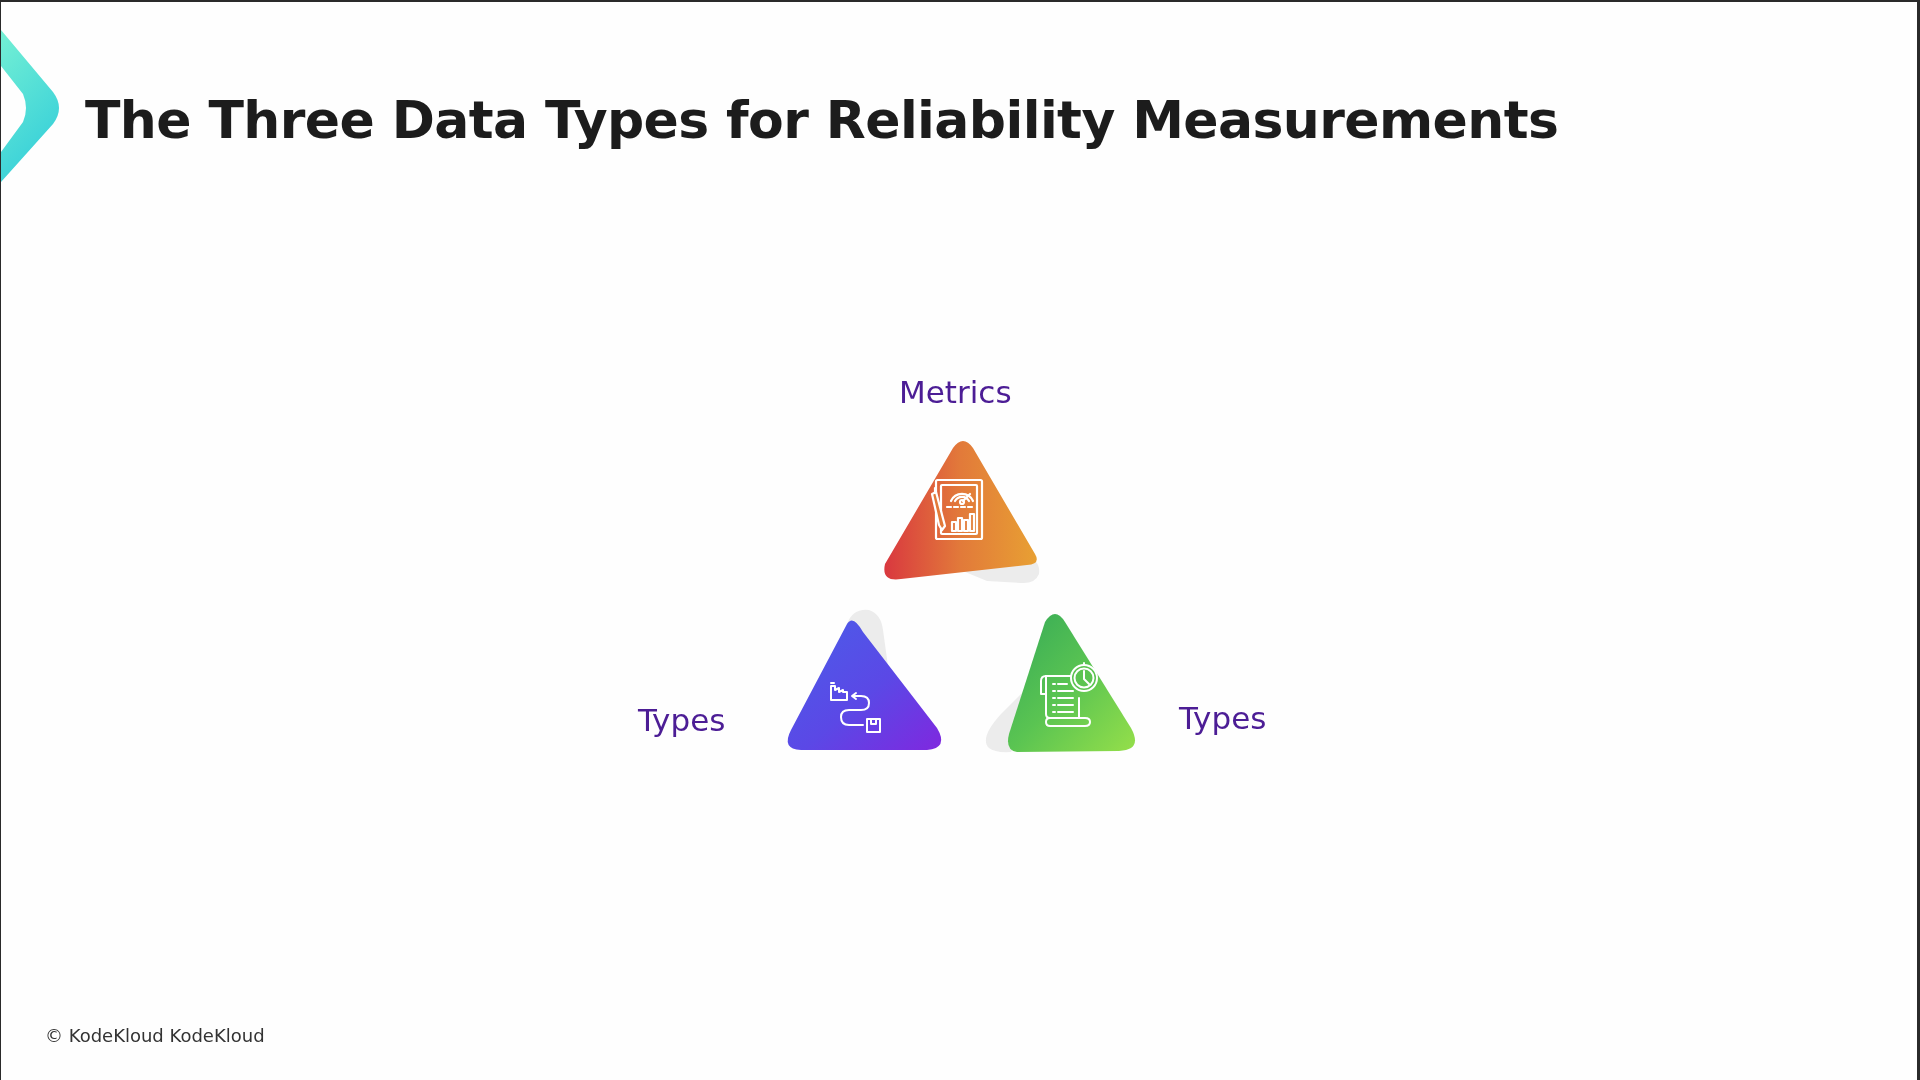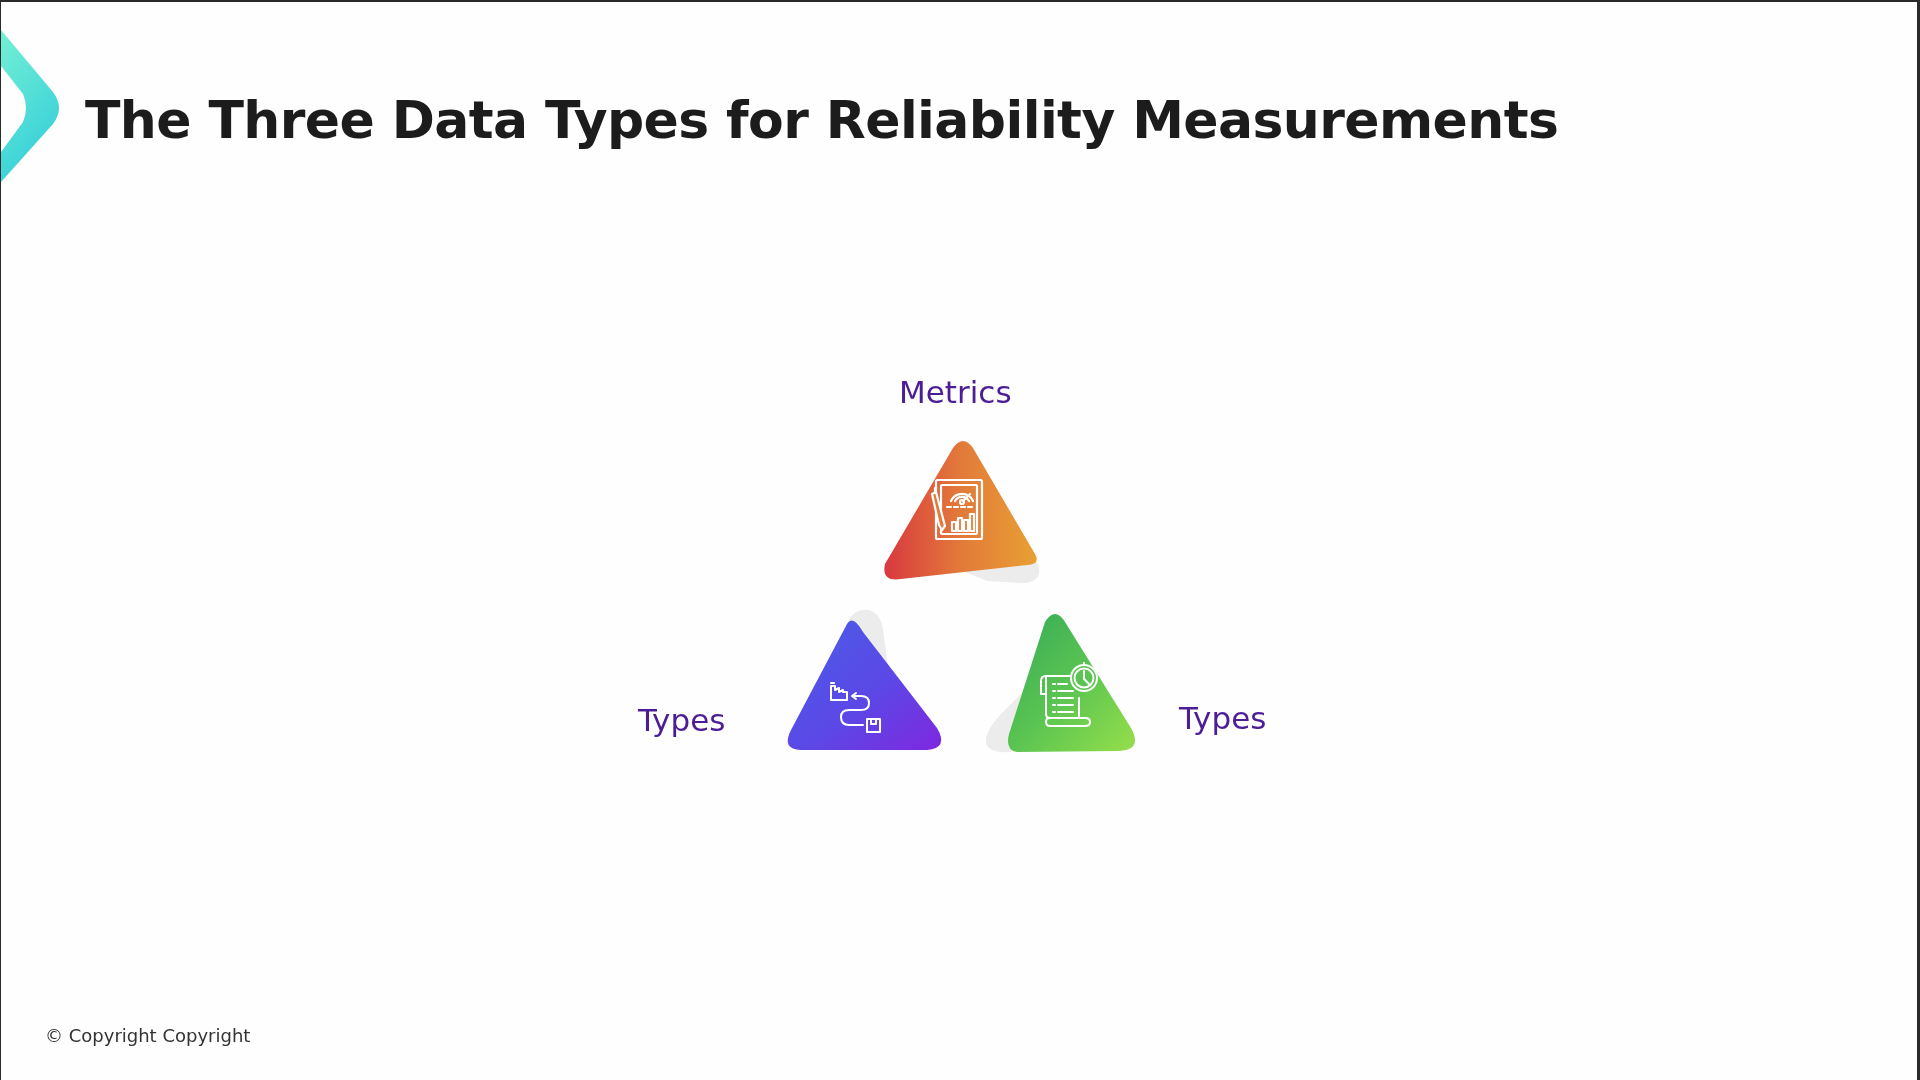--- a/index.html
+++ b/index.html
@@ -170,14 +170,14 @@
         <line x1="1083" y1="661" x2="1083" y2="663"></line>
         <path d="M1083 669 L1083 677 L1088 682"></path>
       </g>
     </g>
   </svg>
 
   <div class="label label-metrics">Metrics</div>
   <div class="label label-traces">Types</div>
   <div class="label label-logs">Types</div>
 
-  <div class="footer">© Copyright Copyright</div>
+  <div class="footer">© KodeKloud KodeKloud</div>
 </div>
 
 </body></html>

